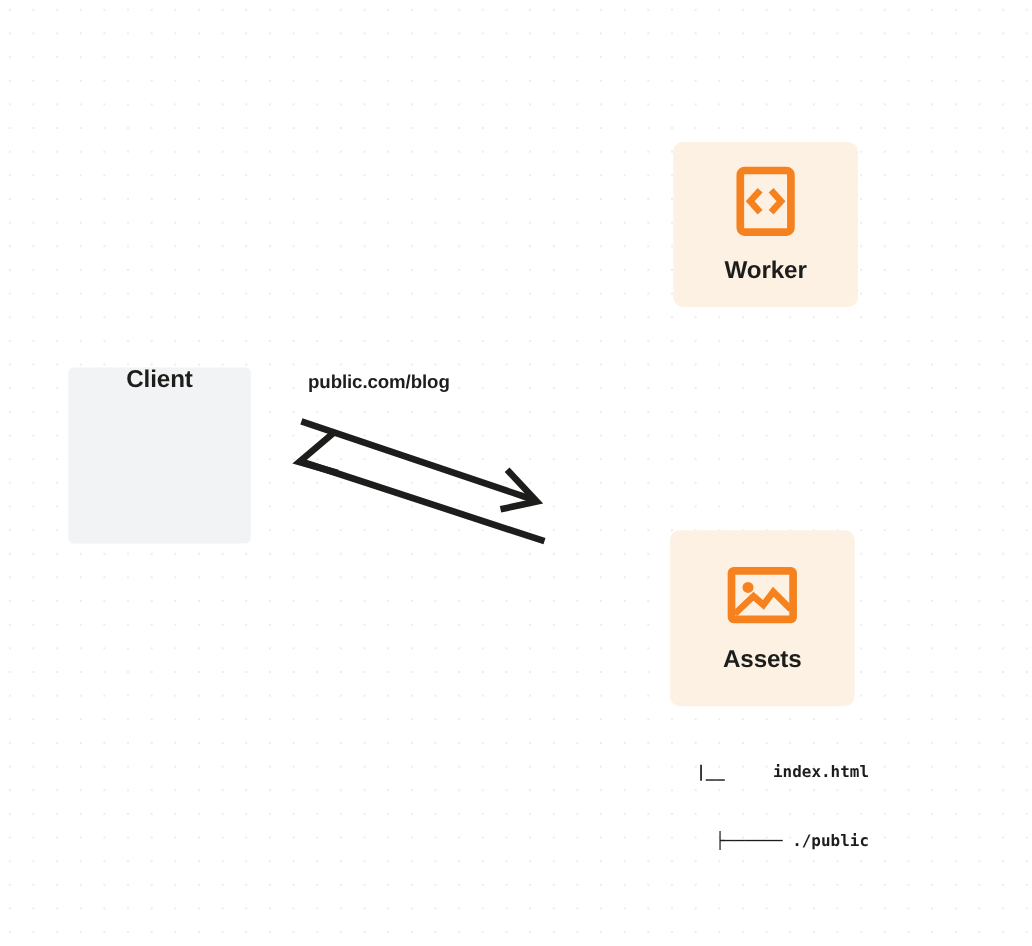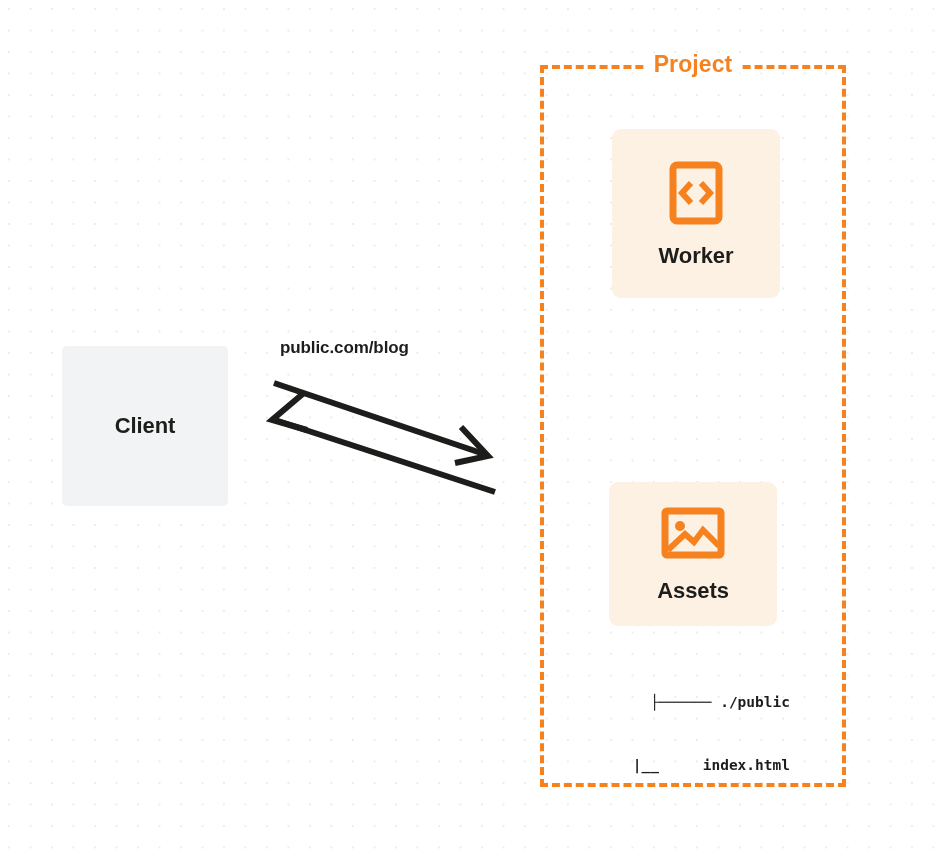--- a/index.html
+++ b/index.html
@@ -61,53 +61,52 @@
     border-radius: 9px;
     display: flex;
     flex-direction: column;
     align-items: center;
     justify-content: center;
   }
   #worker-node {
     left: 612px;
     top: 129px;
     width: 168px;
-    height: 169px;
+    height: 150px;
   }
   #assets-node {
     left: 609px;
     top: 482px;
     width: 168px;
-    height: 144px;
+    height: 160px;
   }
   .node-icon {
     display: block;
     line-height: 0;
     margin-bottom: 20px;
   }
   .node-label {
     font-size: 22px;
     font-weight: 700;
     color: #1d1d1b;
     letter-spacing: -0.1px;
     line-height: 1;
   }
 
   
   #client-node {
     position: absolute;
     left: 62px;
-    top: 346px;
+    top: 334px;
     width: 166px;
     height: 160px;
     box-sizing: border-box;
     background-color: #f2f3f5;
     border-radius: 5px;
     display: flex;
-    align-items: center;
     justify-content: center;
   }
   #client-label {
     font-size: 22px;
     font-weight: 700;
     color: #1d1d1b;
     letter-spacing: -0.1px;
     line-height: 1;
   }
 
@@ -167,23 +166,20 @@
       <line x1="19" y1="53" x2="232" y2="125" stroke="#1d1d1b" stroke-width="6" stroke-linecap="butt"></line>
       <polyline points="206,97 233,126 200,133" fill="none" stroke="#1d1d1b" stroke-width="6" stroke-linejoin="miter" stroke-linecap="butt"></polyline>
     </g>
 
     <g>
       <line x1="240" y1="162" x2="20" y2="90" stroke="#1d1d1b" stroke-width="6" stroke-linecap="butt"></line>
       <polyline points="50,62 17,90 52,100" fill="none" stroke="#1d1d1b" stroke-width="6" stroke-linejoin="miter" stroke-linecap="butt"></polyline>
     </g>
   </svg>
 
-  <div id="project-group">
-    <span id="project-label">Project</span>
-  </div>
 
   <div id="worker-node" class="node-card">
     <span class="node-icon">
       <svg width="54" height="64" viewBox="0 0 54 64" aria-hidden="true">
         <rect x="4" y="4" width="46" height="56" rx="4" ry="4" fill="none" stroke="#f6821f" stroke-width="7"></rect>
         <polyline points="22,22 13,32 22,42" fill="none" stroke="#f6821f" stroke-width="6" stroke-linecap="butt" stroke-linejoin="miter"></polyline>
         <polyline points="32,22 41,32 32,42" fill="none" stroke="#f6821f" stroke-width="6" stroke-linecap="butt" stroke-linejoin="miter"></polyline>
       </svg>
     </span>
     <span class="node-label">Worker</span>
@@ -194,18 +190,18 @@
       <svg width="64" height="54" viewBox="0 0 64 54" aria-hidden="true">
         <rect x="4" y="5" width="56" height="44" rx="2" ry="2" fill="none" stroke="#f6821f" stroke-width="7"></rect>
         <circle cx="19" cy="20" r="5" fill="#f6821f"></circle>
         <polyline points="7,44 24,28 33,36 42,24 58,40" fill="none" stroke="#f6821f" stroke-width="6" stroke-linecap="butt" stroke-linejoin="miter"></polyline>
       </svg>
     </span>
     <span class="node-label">Assets</span>
   </div>
 
   <div id="asset-file-tree">
+    <span class="tree-row">   |__     index.html</span>
     <span class="tree-row">├────── ./public</span>
-    <span class="tree-row">   |__     index.html</span>
     
   </div>
 
 </div>
 
 </body></html>

